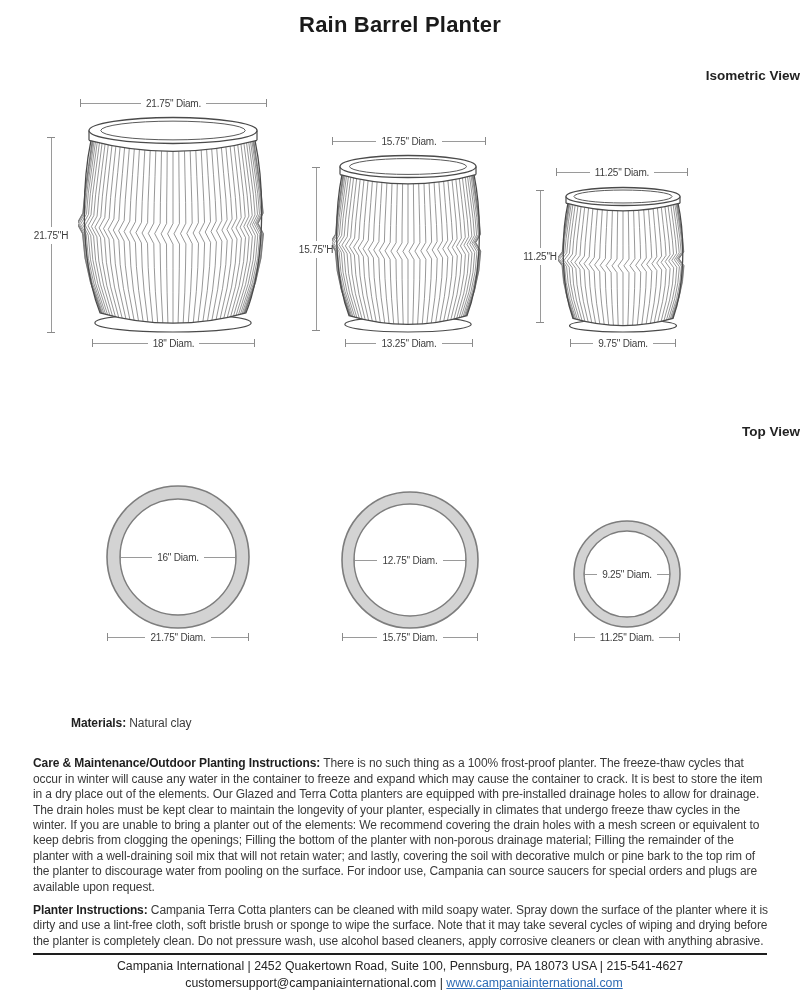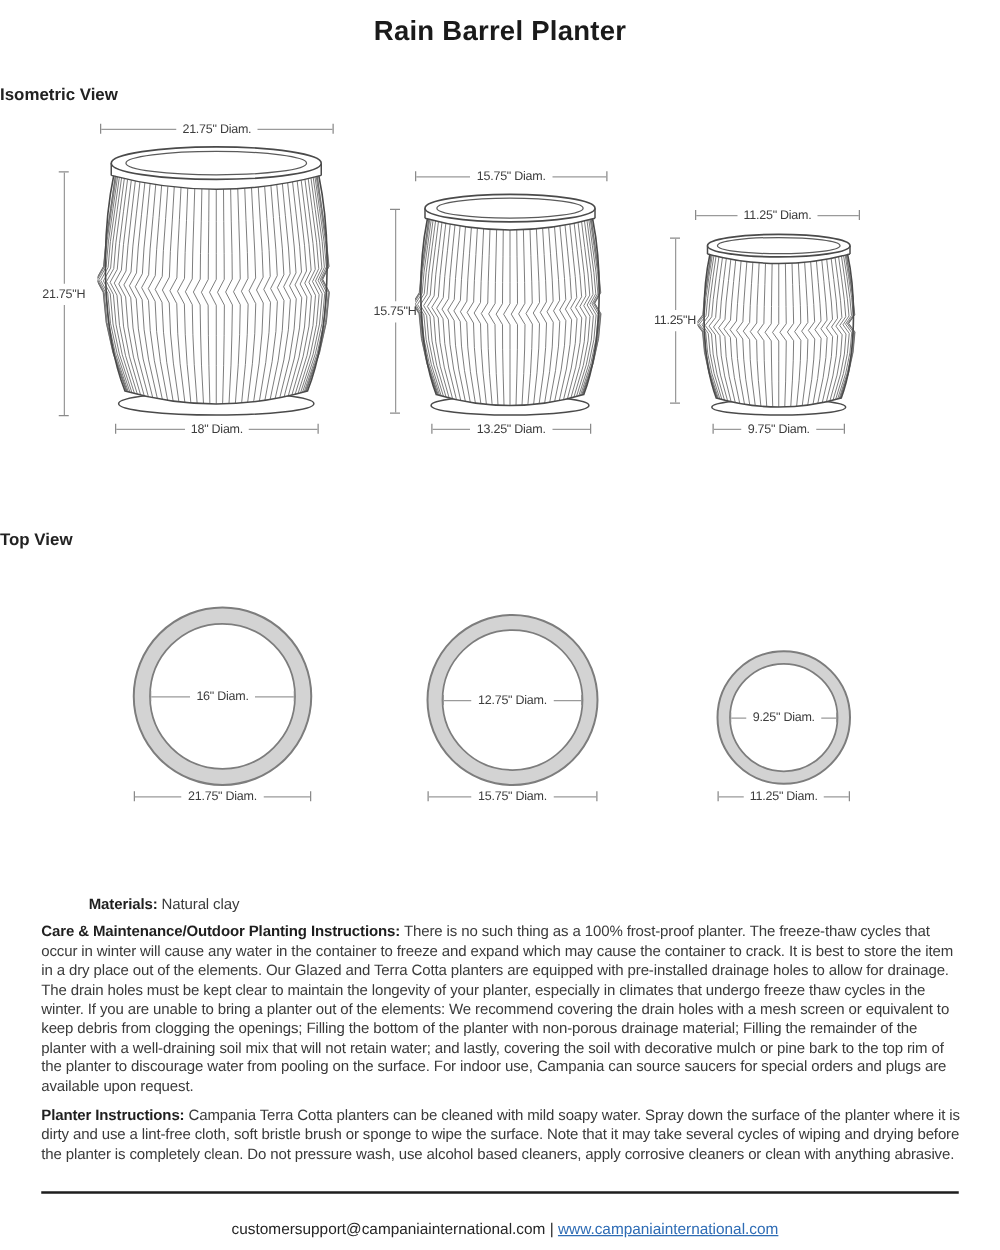--- a/index.html
+++ b/index.html
@@ -1,20 +1,20 @@
 <!DOCTYPE html>
 <html><head>
 <meta charset="utf-8">
 <style>
   html,body{margin:0;padding:0;background:#fff;}
   .page{position:relative;width:800px;height:1000px;background:#fff;overflow:hidden;
         font-family:"Liberation Sans","DejaVu Sans",sans-serif;color:#2e2e2e;}
   .title{position:absolute;top:12px;left:0;width:100%;text-align:center;
          font-size:22px;font-weight:bold;color:#1a1a1a;letter-spacing:.2px;}
-  .sec-h{position:absolute;left:0;width:100%;text-align:left;font-size:13.5px;
+  .sec-h{position:absolute;left:0;width:100%;text-align:right;font-size:13.5px;
          font-weight:bold;color:#222;}
   
   .hdim{position:absolute;display:flex;align-items:center;height:16px;}
   .hdim .tk{width:1px;height:8px;background:#8a8a8a;}
   .hdim .ln{flex:1;height:1px;background:#9a9a9a;}
   .hdim .lb{font-size:10px;color:#3d3d3d;padding:0 5px;white-space:nowrap;letter-spacing:-.2px;}
   .vdim{position:absolute;display:flex;flex-direction:column;align-items:center;width:56px;}
   .vdim .tk{height:1px;width:8px;background:#8a8a8a;}
   .vdim .ln{flex:1;width:1px;background:#9a9a9a;}
   .vdim .lb{font-size:10px;color:#3d3d3d;padding:3px 0;white-space:nowrap;letter-spacing:-.2px;}
@@ -191,34 +191,35 @@
   </div>
   <div class="hdim" style="left:574px;top:629px;width:106px;">
     <span class="tk"></span>
       <span class="ln"></span>
     <span class="lb">11.25" Diam.</span>
     <span class="ln"></span>
       <span class="tk"></span>
   </div>
 
   <div class="textblock">
-    <p style="margin-bottom:7px;padding-left:38px;">
+    <p style="margin-bottom:25px;padding-left:38px;">
       <b>Materials:</b>
       <span>Natural clay</span>
     </p>
     <p>
       <b>Care &amp; Maintenance/Outdoor Planting Instructions:</b>
       <span>There is no such thing as a 100% frost-proof planter. The freeze-thaw cycles that occur in winter will cause any water in the container to freeze and expand which may cause the container to crack. It is best to store the item in a dry place out of the elements. Our Glazed and Terra Cotta planters are equipped with pre-installed drainage holes to allow for drainage. The drain holes must be kept clear to maintain the longevity of your planter, especially in climates that undergo freeze thaw cycles in the winter. If you are unable to bring a planter out of the elements: We recommend covering the drain holes with a mesh screen or equivalent to keep debris from clogging the openings; Filling the bottom of the planter with non-porous drainage material; Filling the remainder of the planter with a well-draining soil mix that will not retain water; and lastly, covering the soil with decorative mulch or pine bark to the top rim of the planter to discourage water from pooling on the surface. For indoor use, Campania can source saucers for special orders and plugs are available upon request.</span>
     </p>
     <p>
       <b>Planter Instructions:</b>
       <span>Campania Terra Cotta planters can be cleaned with mild soapy water. Spray down the surface of the planter where it is dirty and use a lint-free cloth, soft bristle brush or sponge to wipe the surface. Note that it may take several cycles of wiping and drying before the planter is completely clean. Do not pressure wash, use alcohol based cleaners, apply corrosive cleaners or clean with anything abrasive.</span>
     </p>
   </div>
 
   <div class="rule"></div>
+  <div class="f1">Campania International | 2452 Quakertown Road, Suite 100, Pennsburg, PA 18073 USA | 215-541-4627</div>
   <div class="f2">
     <span>customersupport@campaniainternational.com</span>
     <span>|</span>
     <a class="weblink">www.campaniainternational.com</a>
   </div>
 
 </div>
 
 </body></html>

